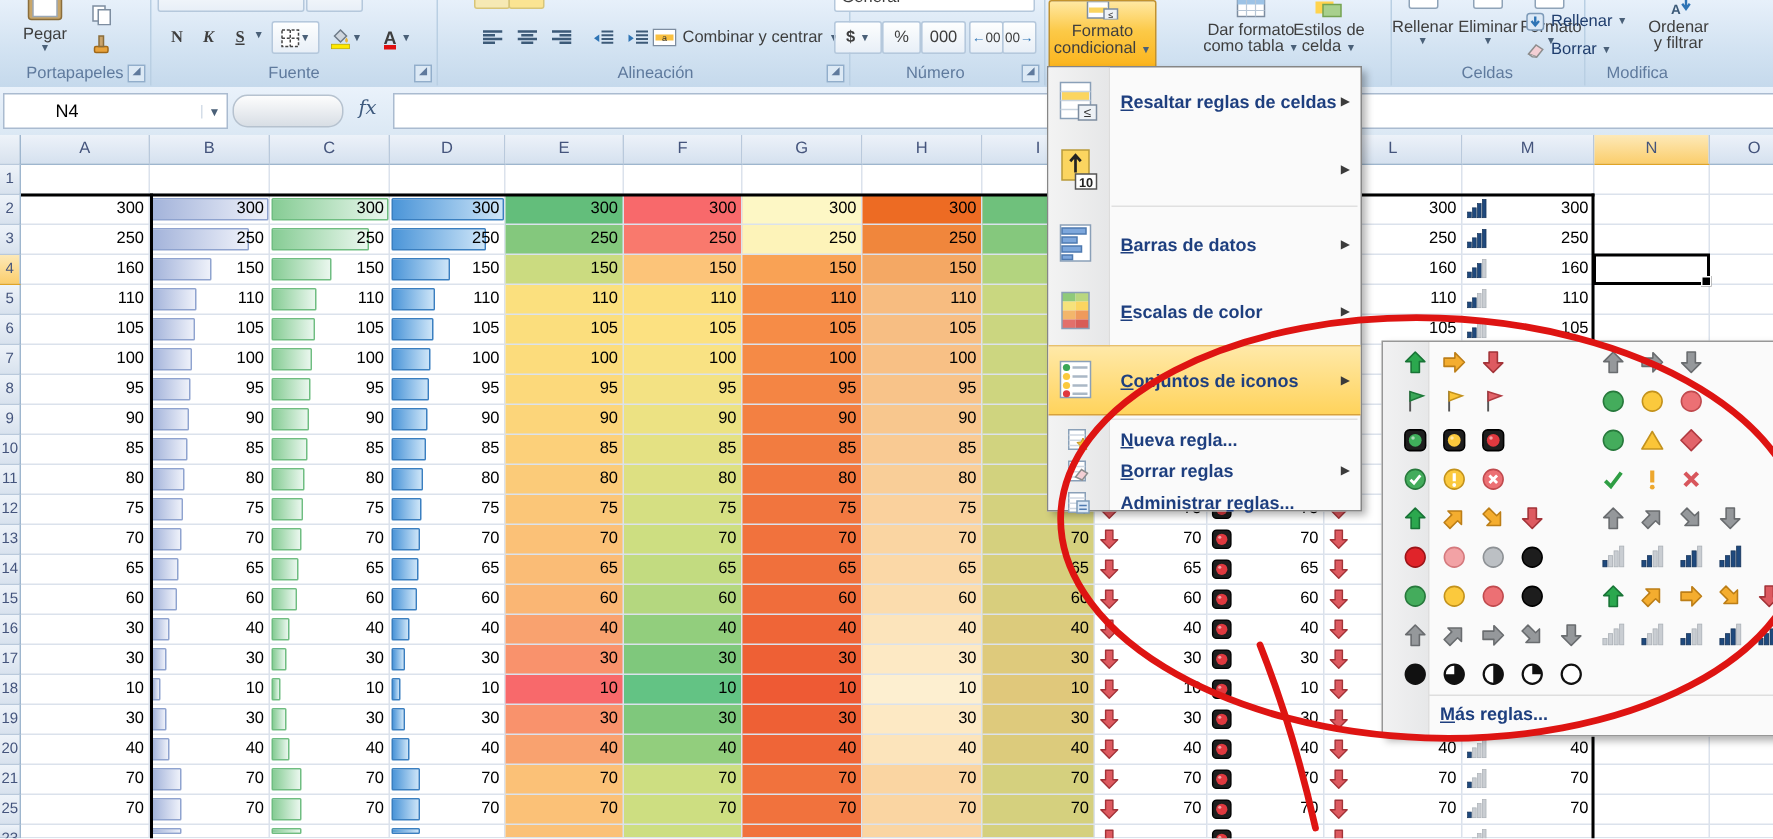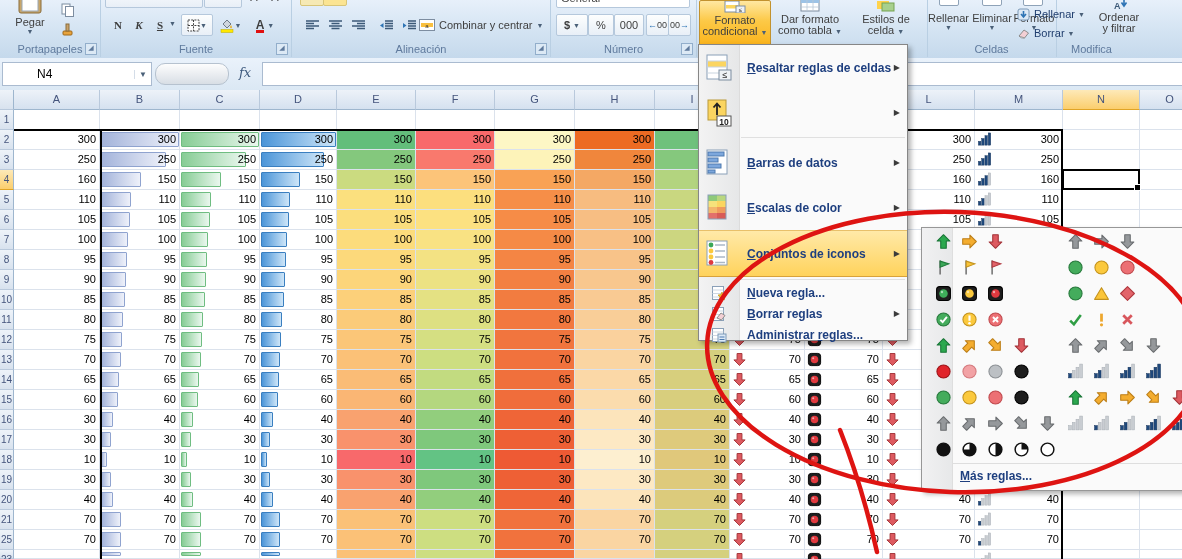--- a/index.html
+++ b/index.html
@@ -138,21 +138,21 @@
         <span class="dd">▼</span>
       </div>
       <div class="rbtn" style="left:147px;top:14px;width:32px;height:20px;">
         <span style="font-weight:700;font-size:12px;">A<span style="display:block;height:3px;background:#e01010;margin-top:-2px;"></span></span>
         <span class="dd" style="margin-left:3px;">▼</span>
       </div>
       <div class="rgl">Fuente</div>
       <div class="launcher" style="right:3px;">◢</div>
     </div>
 
-    <div class="rgroup" style="left:292px;width:258px;">
+    <div class="rgroup" style="left:308px;width:258px;">
       <div class="rbtn cut" style="left:8px;top:-12px;width:22px;height:16px;background:#f6e9b4;border-color:#d8c578;"></div>
       <div class="rbtn cut" style="left:31px;top:-12px;width:22px;height:16px;background:#fbe492;border-color:#d8c578;"></div>
       <div class="rbtn cut" style="left:54px;top:-12px;width:22px;height:16px;"></div>
       <div class="rbtn" style="left:8px;top:14px;width:22px;height:20px;">
         <svg width="13" height="11" viewBox="0 0 13 11">
             <path d="M0 1 H13 M0 3.5 H8 M0 6 H13 M0 8.5 H8" stroke="#3c5a78" stroke-width="1.6"></path>
           </svg>
         </div>
       <div class="rbtn" style="left:31px;top:14px;width:22px;height:20px;">
         <svg width="13" height="11" viewBox="0 0 13 11">
@@ -221,21 +221,21 @@
     <div class="rgroup" style="left:696px;width:231px;">
       <div class="bigbtn orangeb" style="left:3px;top:0px;width:70px;height:44px;">
         <svg width="22" height="12" viewBox="0 0 22 12" style="margin-top:0px;">
             <rect x="1" y="0" width="14" height="11" fill="#fff" stroke="#7d8da0"></rect>
             <rect x="2" y="4" width="12" height="3.5" fill="#fbd560"></rect>
             <rect x="12" y="5" width="9" height="7" fill="#eef2f6" stroke="#7d8da0"></rect>
             <text x="16.5" y="11" font-size="6" text-anchor="middle" fill="#333">≤</text>
           </svg>
         <div style="line-height:11px;"><span>Formato</span><br><span>condicional</span> <span class="dd">▼</span></div>
       </div>
-      <div class="bigbtn" style="left:76px;top:0px;width:76px;height:44px;">
+      <div class="bigbtn" style="left:76px;top:0px;width:76px;height:44px;padding-left:24px;">
         <svg width="22" height="12" viewBox="0 0 22 12">
             <rect x="2" y="0" width="18" height="11" fill="#fff" stroke="#7d8da0"></rect>
             <rect x="2" y="0" width="18" height="3" fill="#9dc3e6"></rect>
             <path d="M8 0 V11 M14 0 V11 M2 7 H20" stroke="#b7c6d6" stroke-width=".8"></path>
           </svg>
         <div style="line-height:11px;"><span>Dar formato</span><br><span>como tabla</span> <span class="dd">▼</span></div>
       </div>
       <div class="bigbtn" style="left:154px;top:0px;width:72px;height:44px;">
         <svg width="22" height="12" viewBox="0 0 22 12">
             <rect x="2" y="1" width="12" height="8" fill="#ffd34d" stroke="#c09а28"></rect>

